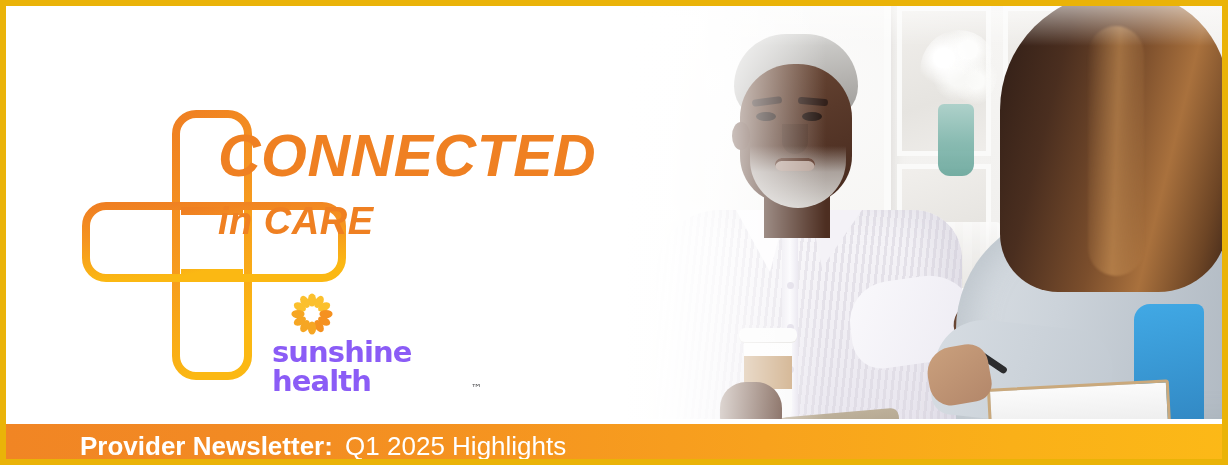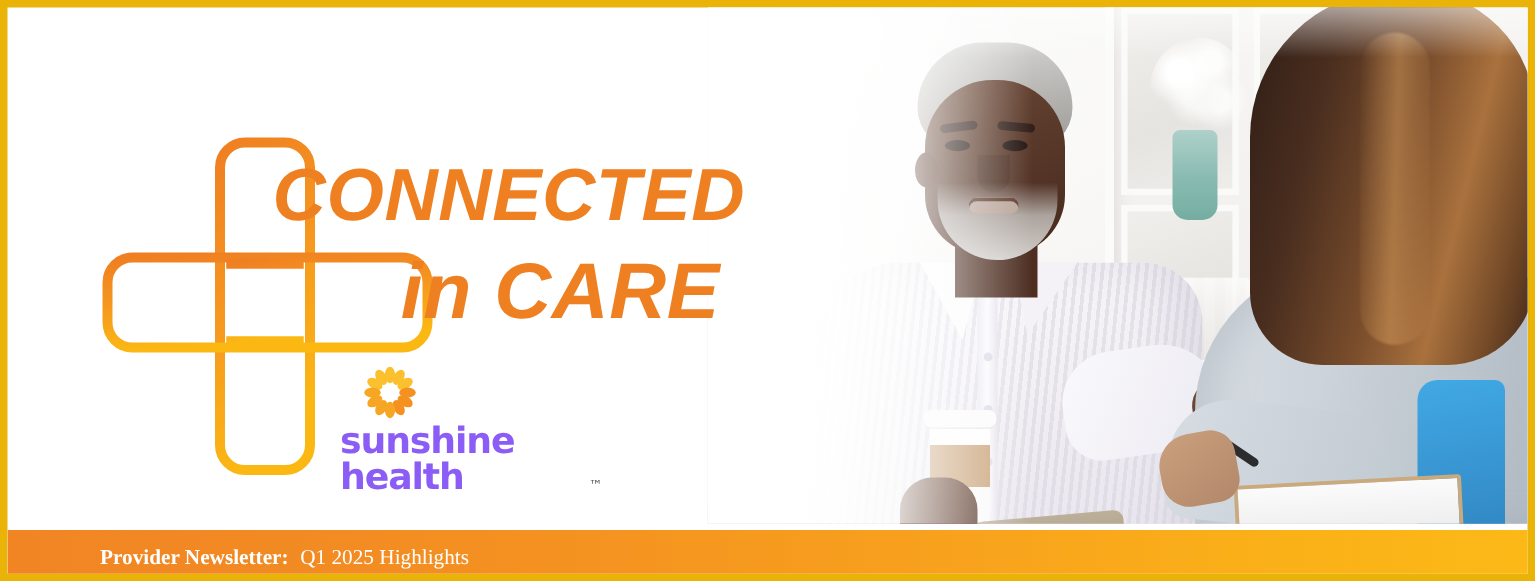--- a/index.html
+++ b/index.html
@@ -368,23 +368,22 @@
     font-family: "Liberation Sans", sans-serif;
     font-style: italic;
     font-weight: bold;
     color: #ef8022;
     letter-spacing: .5px;
     line-height: .96;
     white-space: nowrap;
   }
   .wordmark-line.l1 { font-size: 59px; }
   .wordmark-line.l2 {
-    font-size: 63px;
+    font-size: 38px;
     margin-top: 18px;
-    text-align: right;
     padding-right: 12px;
   }
 
   
   .sub-logo {
     position: absolute;
     left: 266px; top: 286px;
     width: 210px;
   }
   .sunburst {
@@ -419,22 +418,22 @@
     position: absolute;
     left: 0; top: 418px;
     width: 1226px; height: 44px;
     background: linear-gradient(90deg,
       #f18524 0%, #f28a23 18%, #f59420 40%, #f8a21d 62%, #fab018 82%, #fcb917 100%);
     display: flex;
     align-items: center;
   }
   .footer-text {
     margin-left: 74px;
-    font-family: Liberation Serif, serif;
-    font-size: 17px;
+    font-family: Liberation Sans, sans-serif;
+    font-size: 26px;
     color: #ffffff;
     white-space: nowrap;
   }
   .footer-label {
     font-weight: bold;
   }
   .footer-value {
     font-weight: normal;
     margin-left: 5px;
   }

